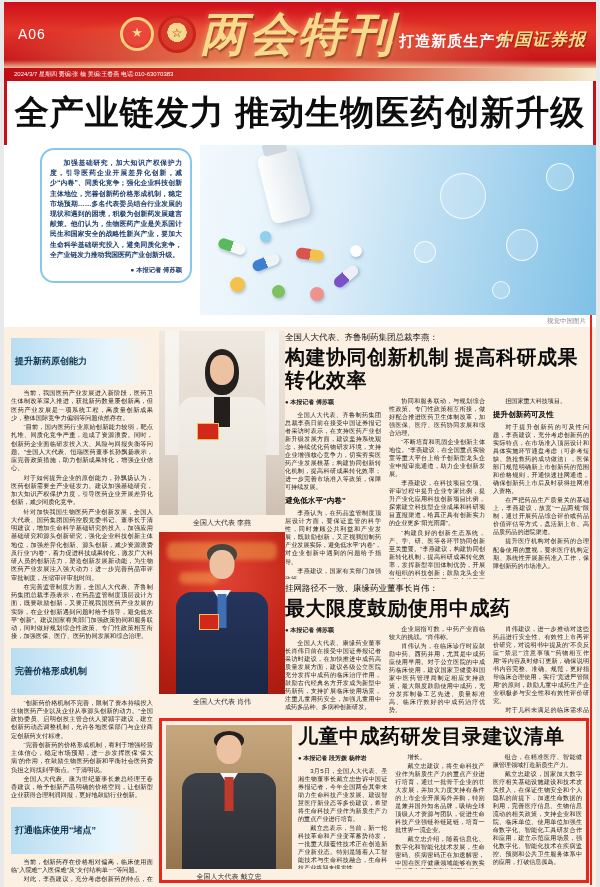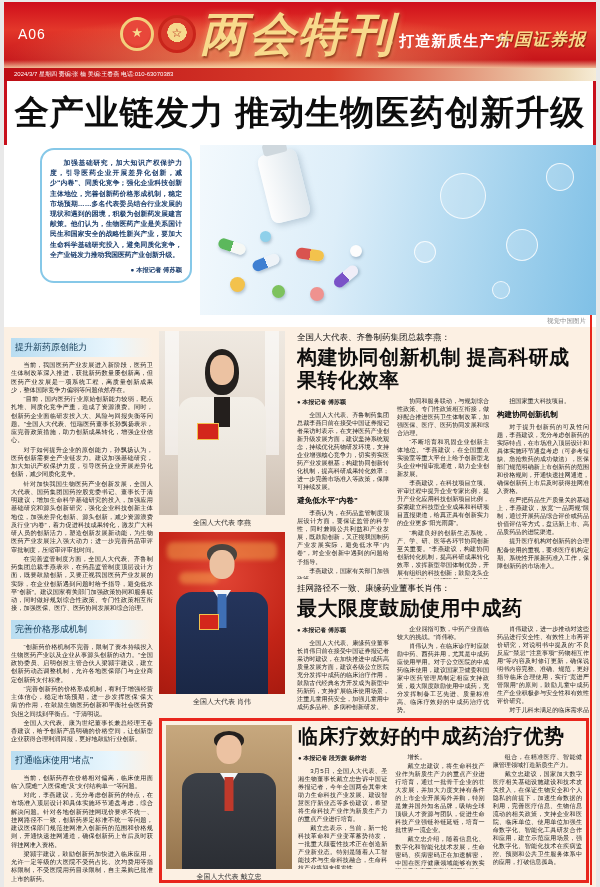--- a/index.html
+++ b/index.html
@@ -47,24 +47,24 @@
   .capsule{position:absolute;width:28px;height:11px;border-radius:6px;box-shadow:1px 2px 3px rgba(60,90,120,.3);}
   .tab{position:absolute;border-radius:50%;box-shadow:1px 2px 3px rgba(60,90,120,.3);}
   .mol{position:absolute;border:1.5px solid rgba(255,255,255,.8);border-radius:50%;background:rgba(255,255,255,.18);}
   .credit{background:#fff;text-align:right;font-size:6.5px;color:#8a8a8a;padding:2px 10px 3px 0;}
   
   .main{position:absolute;top:325px;bottom:0;left:0;right:0;background:#fcf0e3;
       display:flex;gap:6px;padding:4px 7px 6px;box-sizing:border-box;}
   .red-rule{position:absolute;top:-12px;bottom:4px;right:4px;width:2px;background:#e8261d;z-index:5;}
   .col-left{width:142px;min-width:142px;overflow:hidden;}
   .sec-head{background:linear-gradient(90deg,#b9ddf1,#e9f6fd 72%,rgba(255,255,255,0));color:#0d3550;
-      font-weight:normal;font-size:9px;padding:3px 4px;margin:7px 0 4px;}
+      font-weight:bold;font-size:9px;padding:17px 4px;margin:7px 0 4px;}
   .col-left .para{font-size:6.2px;line-height:1.33;text-align:justify;text-indent:2em;color:#222;margin:0 0 1px;}
   .right-region{flex:1;display:flex;flex-direction:column;min-width:0;}
-  .row1{display:flex;gap:12px;height:382px;min-height:382px;overflow:hidden;}
+  .row1{display:flex;gap:0;height:382px;min-height:382px;overflow:hidden;}
   .photo-col{width:126px;min-width:126px;}
   .photo{width:100%;position:relative;overflow:hidden;}
   .caption{text-align:center;font-size:7px;color:#333;padding:3px 0 4px;}
   .photo1{height:184px;background:linear-gradient(180deg,#efe9e1 0%,#e2d8cd 55%,#cdbfb2 100%);}
   .photo1 .wall{position:absolute;top:0;bottom:60px;width:14px;background:rgba(255,255,255,.55);}
   .photo2{height:162px;background:radial-gradient(circle at 50% 28%,#e14434 0%,#c22417 60%,#a81a0f 100%);}
   .gold-blob{position:absolute;background:rgba(255,200,90,.4);border-radius:6px;filter:blur(2px);}
   .photo3{height:144px;background:linear-gradient(180deg,#c7a87e 0%,#ab8a61 60%,#94744d 100%);}
   .hair{position:absolute;left:50%;transform:translateX(-50%);background:#24201e;border-radius:50% 50% 46% 46%;}
   .face{position:absolute;left:50%;transform:translateX(-50%);background:#ecc2a2;border-radius:46%;}
@@ -209,21 +209,21 @@
                   <div>
                     <p class="para">协同和服务联动，与规划综合性政策、专门性政策相互衔接，做好配合推进医药卫生体制改革，加强医保、医疗、医药协同发展和综合治理。</p>
                     <p class="para">“不断培育和巩固企业创新主体地位。”李燕建议，在全国重点实验室等重大平台上给予创新型龙头企业申报审批通道，助力企业创新发展。</p>
                     <p class="para">李燕建议，在科技项目立项、评审过程中提升企业专家比例，提升产业化应用科技创新项目比例，探索建立科技型企业成果和科研项目直报渠道，给真正具有创新实力的企业更多“阳光雨露”。</p>
                     <p class="para">“构建良好的创新生态系统，产、学、研、医等各环节协同创新至关重要。”李燕建议，构建协同创新转化机制，提高科研成果转化效率，发挥新型举国体制优势，开展有组织的科技创新；鼓励龙头企业联合高校、科研院所，整合优势资源，共建国家产业创新中心，联合承</p>
                   </div>
                 </div>
               <div class="art-colx">
                   <div>
                     <p class="para">担国家重大科技项目。</p>
-                    <div class="subhead">构建协同创新机制</div>
+                    <div class="subhead">提升创新药可及性</div>
                     <p class="para">对于提升创新药的可及性问题，李燕建议，充分考虑创新药的实际特点，在市场准入顶层设计和具体实施环节通盘考虑（可参考短缺、急抢救药的成功做法），医保部门规范明确新上市创新药的范围和价格规则，开通快速挂网通道，确保创新药上市后及时获得挂网准入资格。</p>
                     <p class="para">在严把药品生产质量关的基础上，李燕建议，放宽“一品两规”限制，通过开展药品综合评价或药品价值评估等方式，盘活新上市、高品质药品的进院渠道。</p>
                     <p class="para">提升医疗机构对创新药的合理配备使用的重视，要求医疗机构定期、系统性开展新药准入工作，保障创新药的市场准入。</p>
                   </div>
                 </div>
             </div>
           </div>
           <div class="art2">
             <div class="art-kicker">挂网路径不一致、康缘药业董事长肖伟：</div>
             <div class="art-headline">最大限度鼓励使用中成药</div>
@@ -256,21 +256,21 @@
           <div class="photo photo3">
             <div class="hair" style="top:6px;width:30px;height:18px;"></div>
             <div class="face" style="top:10px;width:25px;height:29px;"></div>
             <div class="torso" style="width:94px;height:96px;background:linear-gradient(180deg,#3c4047,#2b2e34);"></div>
             <div class="shirt" style="top:48px;border-top:14px solid #f4f6f8;"></div>
             <div class="tie" style="top:52px;width:9px;height:34px;background:#c0392b;"></div>
           </div>
           <div class="caption">全国人大代表 戴立忠</div>
         </div>
         <div class="articles-col art3">
-          <div class="art-headline">临床疗效好的中成药治疗优势</div>
+          <div class="art-headline">儿童中成药研发目录建议清单</div>
           <div class="art-body">
             <div class="art-colx">
               <div class="byline">● 本报记者 段芳媛 杨梓岩</div>
               <div>
                   <p class="para">3月5日，全国人大代表、圣湘生物董事长戴立忠告诉中国证券报记者，今年全国两会其带来助力生命科技产业发展、建设智慧医疗新业态等多份建议，希望将生命科技产业作为新质生产力的重点产业进行培育。</p>
                   <p class="para">戴立忠表示，当前，新一轮科技革命和产业变革蓄势待发，一批重大颠覆性技术正在创造新产业新业态。特别是随着人工智能技术与生命科技融合，生命科技产业将迎来爆发性</p>
                 </div>
             </div>
             <div class="art-colx">
                 <div>

